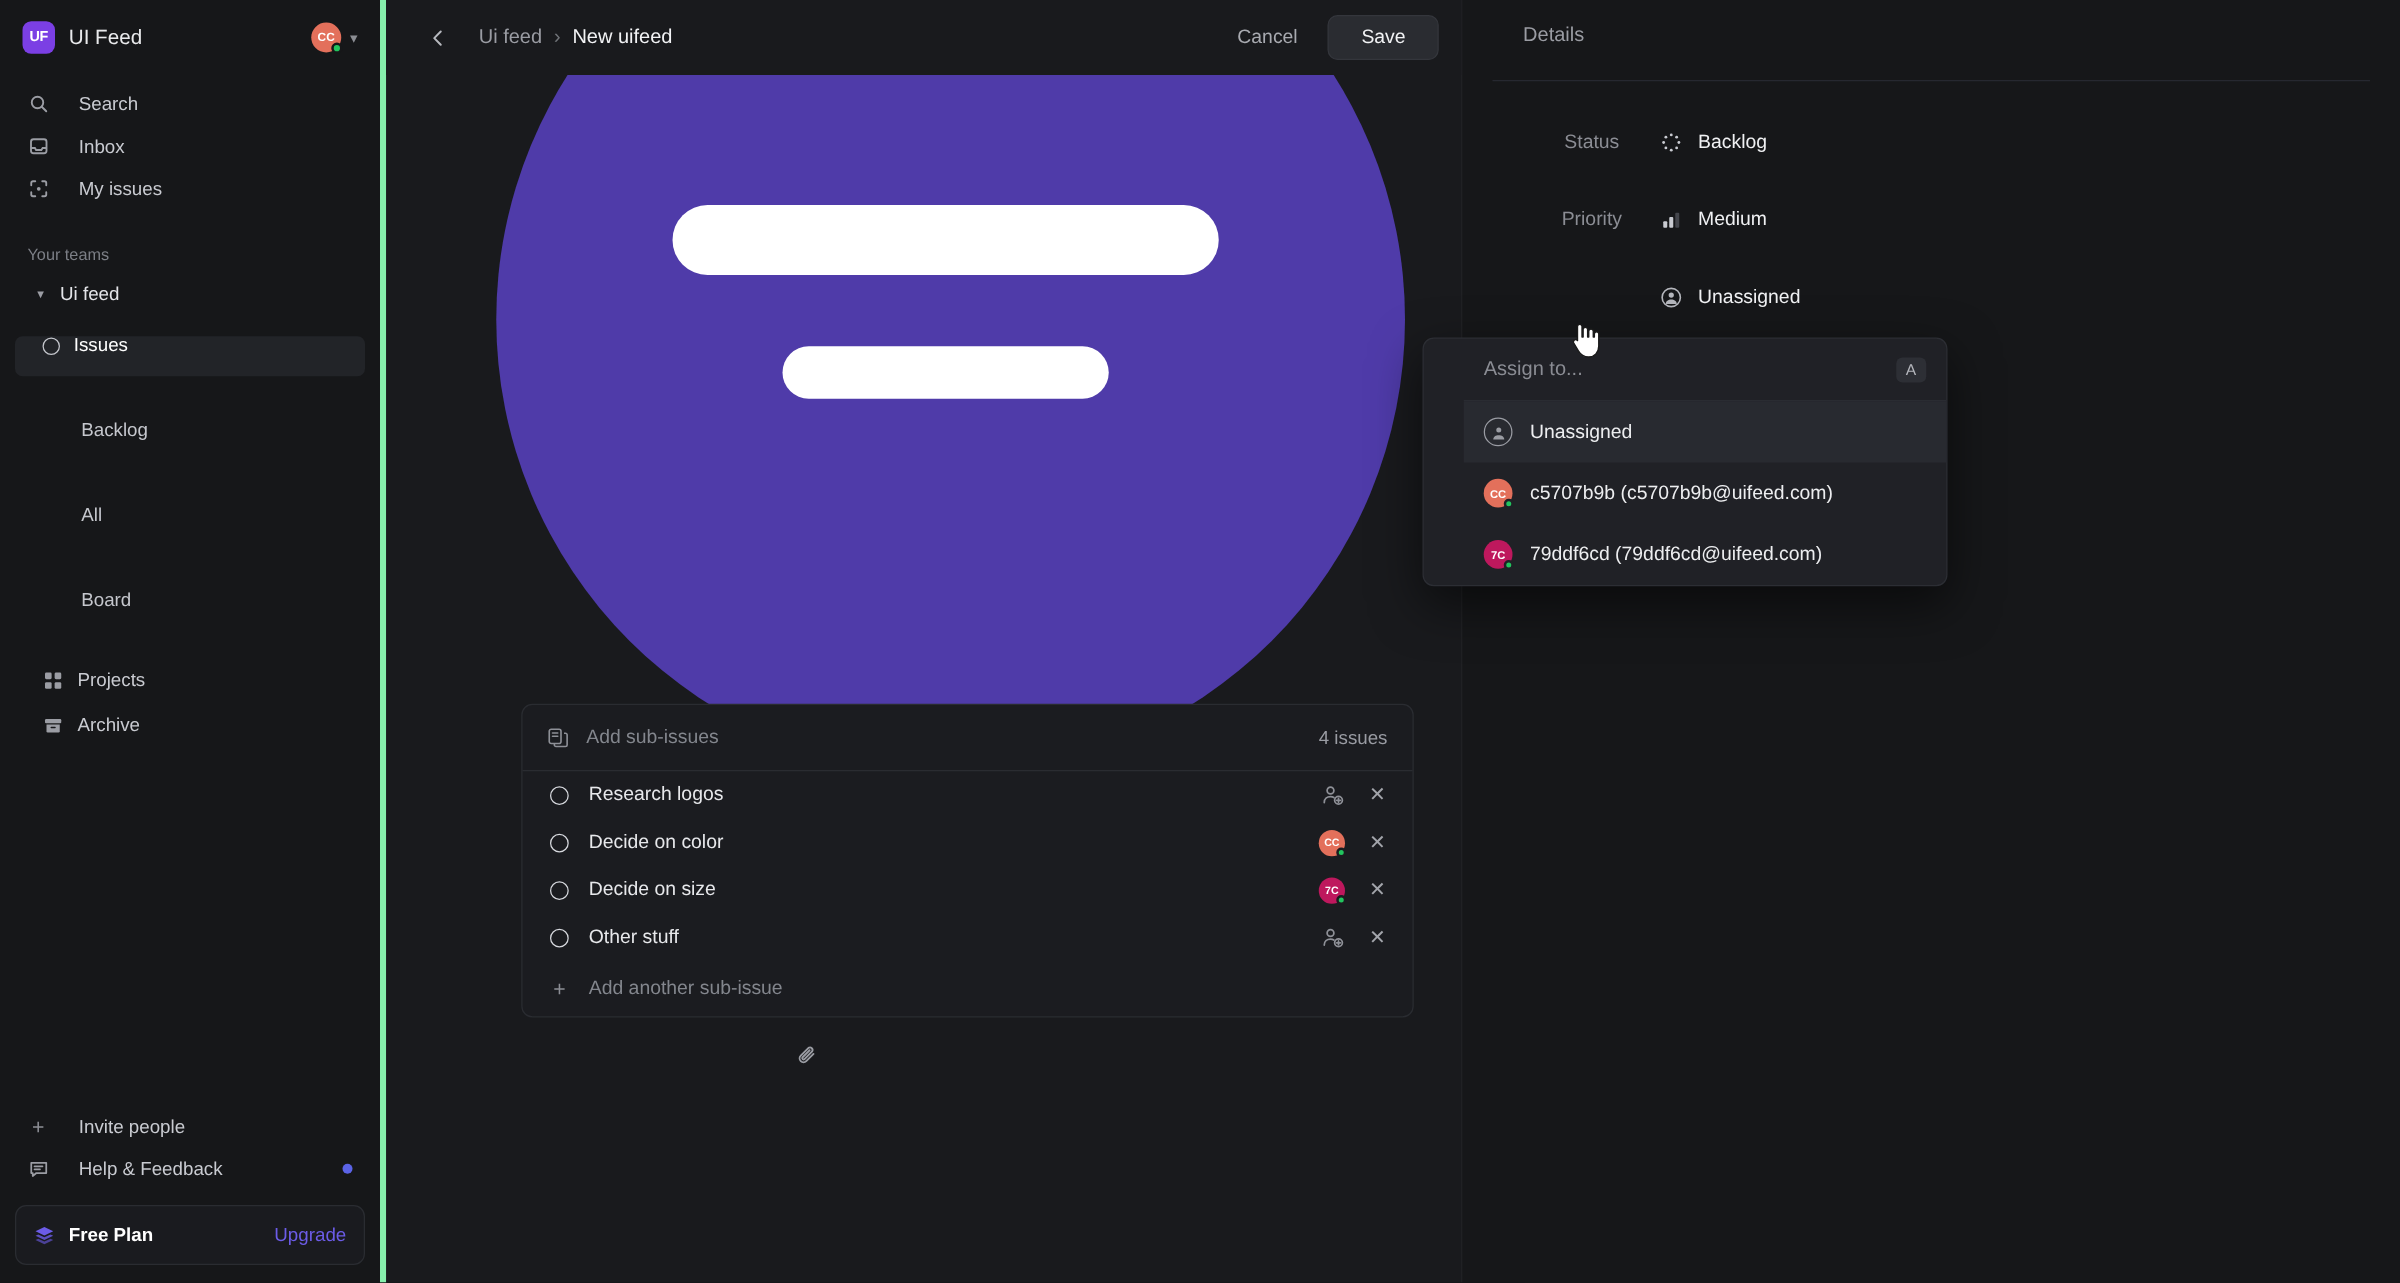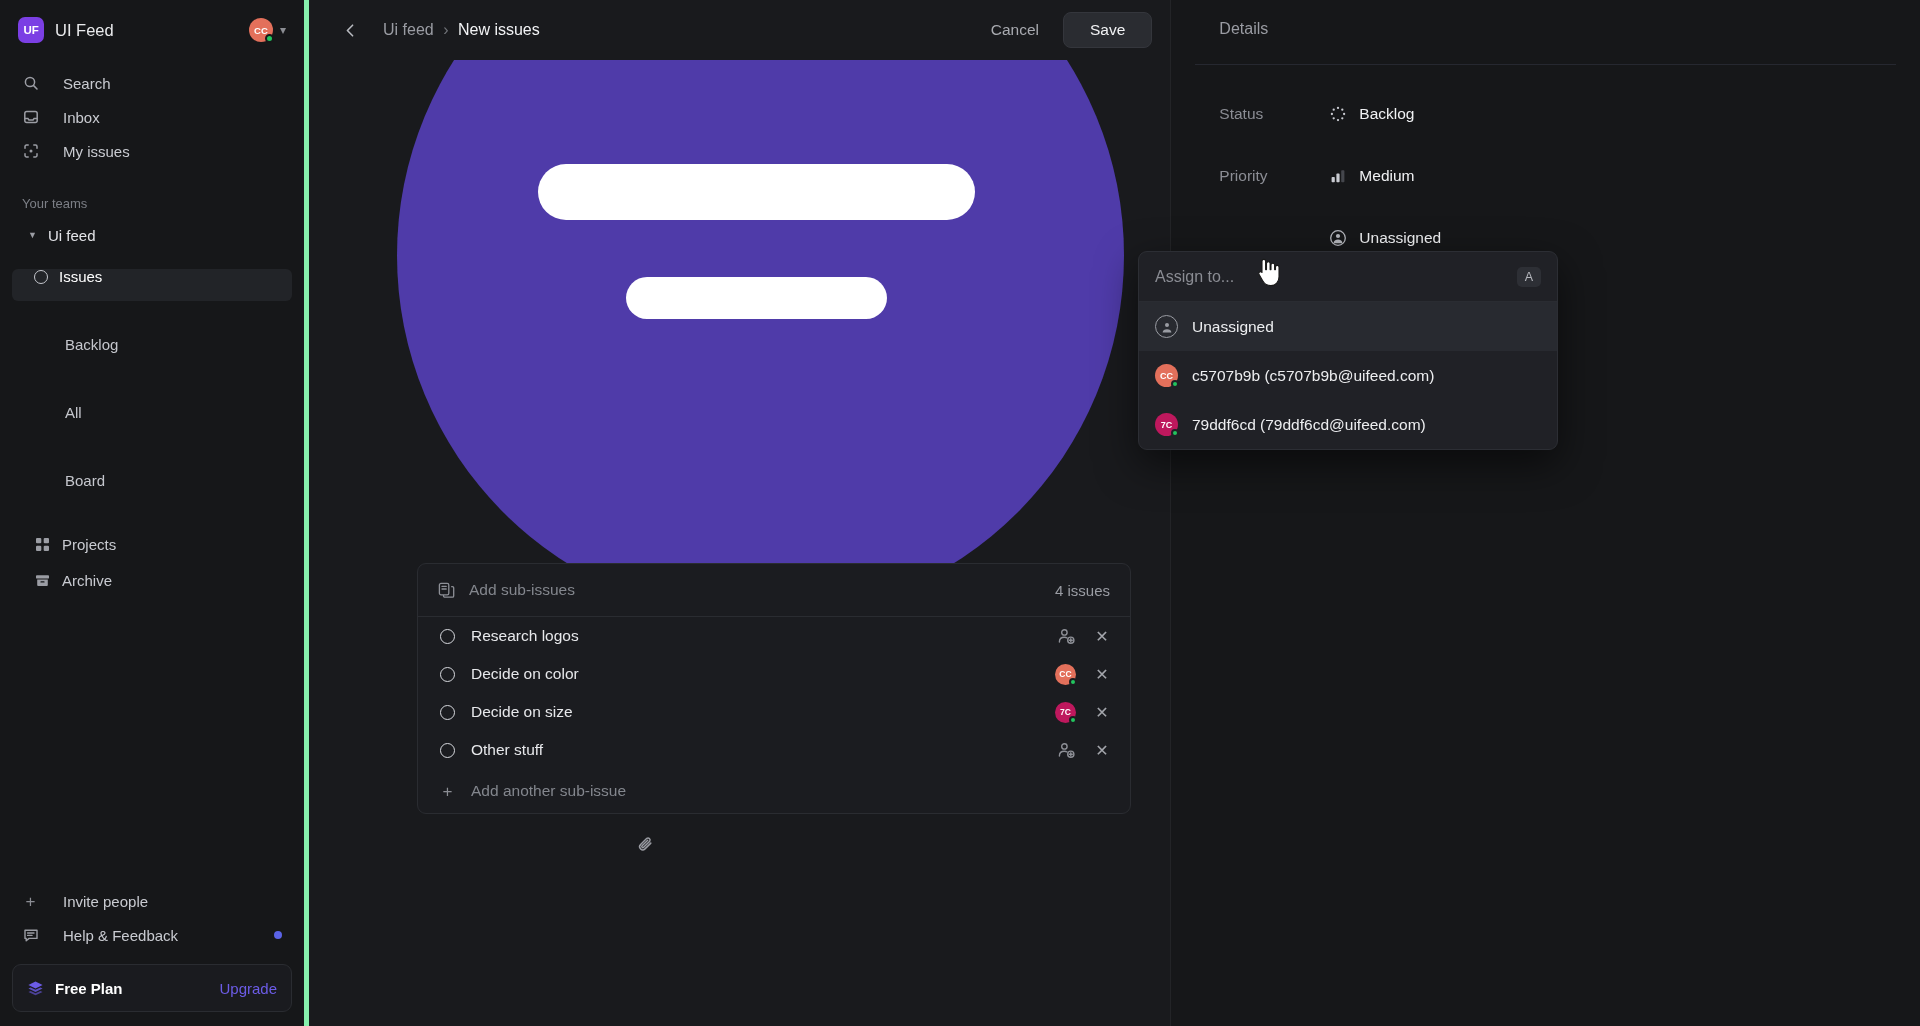--- a/index.html
+++ b/index.html
@@ -160,34 +160,34 @@
     position: absolute; left: 328px; top: 775px; color: #9A9CA3; cursor: pointer;
   }
 
   
   .details {
     flex: 1 1 auto; height: 1026px; background: #161719; padding: 0 24px;
     position: relative;
   }
   .details-title { color: #9A9CA3; font-size: 16px; padding: 20px 0 0 24px; }
   .details-divider { height: 1px; background: #262830; margin: 26px 0 0 0; }
-  .drow { display: flex; align-items: center; height: 62px; padding-left: 24px; }
+  .drow { display: flex; align-items: center; height: 62px; padding-left: 24px; text-align: center; }
   .drow .dlabel { color: #8B8D94; font-size: 15.5px; width: 110px; flex: none; }
   .dvalue { display: flex; align-items: center; gap: 12px; color: #F0F1F3; font-size: 15.5px; cursor: pointer; }
   .dvalue.muted { color: #9A9CA3; }
   .d-ico { width: 18px; height: 18px; display: flex; align-items: center; justify-content: center; flex: none; }
   .plus { color: #8B8D94; font-size: 17px; line-height: 1; }
 
   
   .assign-pop {
-    position: absolute; left: 1138px; top: 251px;
+    position: absolute; left: 1138px; top: 270px;
     width: 420px;
     background: #202126; border: 1px solid #2C2E34; border-radius: 9px;
     box-shadow: 0 14px 40px rgba(0,0,0,.55);
-    overflow: hidden; z-index: 40;
+    overflow: hidden; z-index: 40; padding-left: 32px;
   }
   .assign-input-row {
     display: flex; align-items: center; height: 50px; padding: 0 16px;
     border-bottom: 1px solid #2A2C32;
   }
   .assign-input {
     background: none; border: none; outline: none; flex: 1 1 auto;
     color: #D5D7DC; font-size: 16px; font-family: inherit;
   }
   .assign-input::placeholder { color: #8A8C93; }
@@ -341,21 +341,21 @@
 
     <header class="topbar">
       <div class="back-btn">
         <svg width="17" height="17" viewBox="0 0 17 17" fill="none" stroke="currentColor" stroke-width="1.6" stroke-linecap="round" stroke-linejoin="round">
           <polyline points="10.6,3.2 5.4,8.5 10.6,13.8"></polyline>
         </svg>
       </div>
       <div class="crumb">
         <span>Ui feed</span>
         <span class="sep">›</span>
-        <span class="cur">New issues</span>
+        <span class="cur">New uifeed</span>
       </div>
       <div class="topbar-actions">
         <button class="btn-cancel">Cancel</button>
         <button class="btn-save">Save</button>
       </div>
     </header>
 
     <div class="canvas">
       <div class="purple-circle"></div>
       <div class="ph-bar ph-title"></div>

